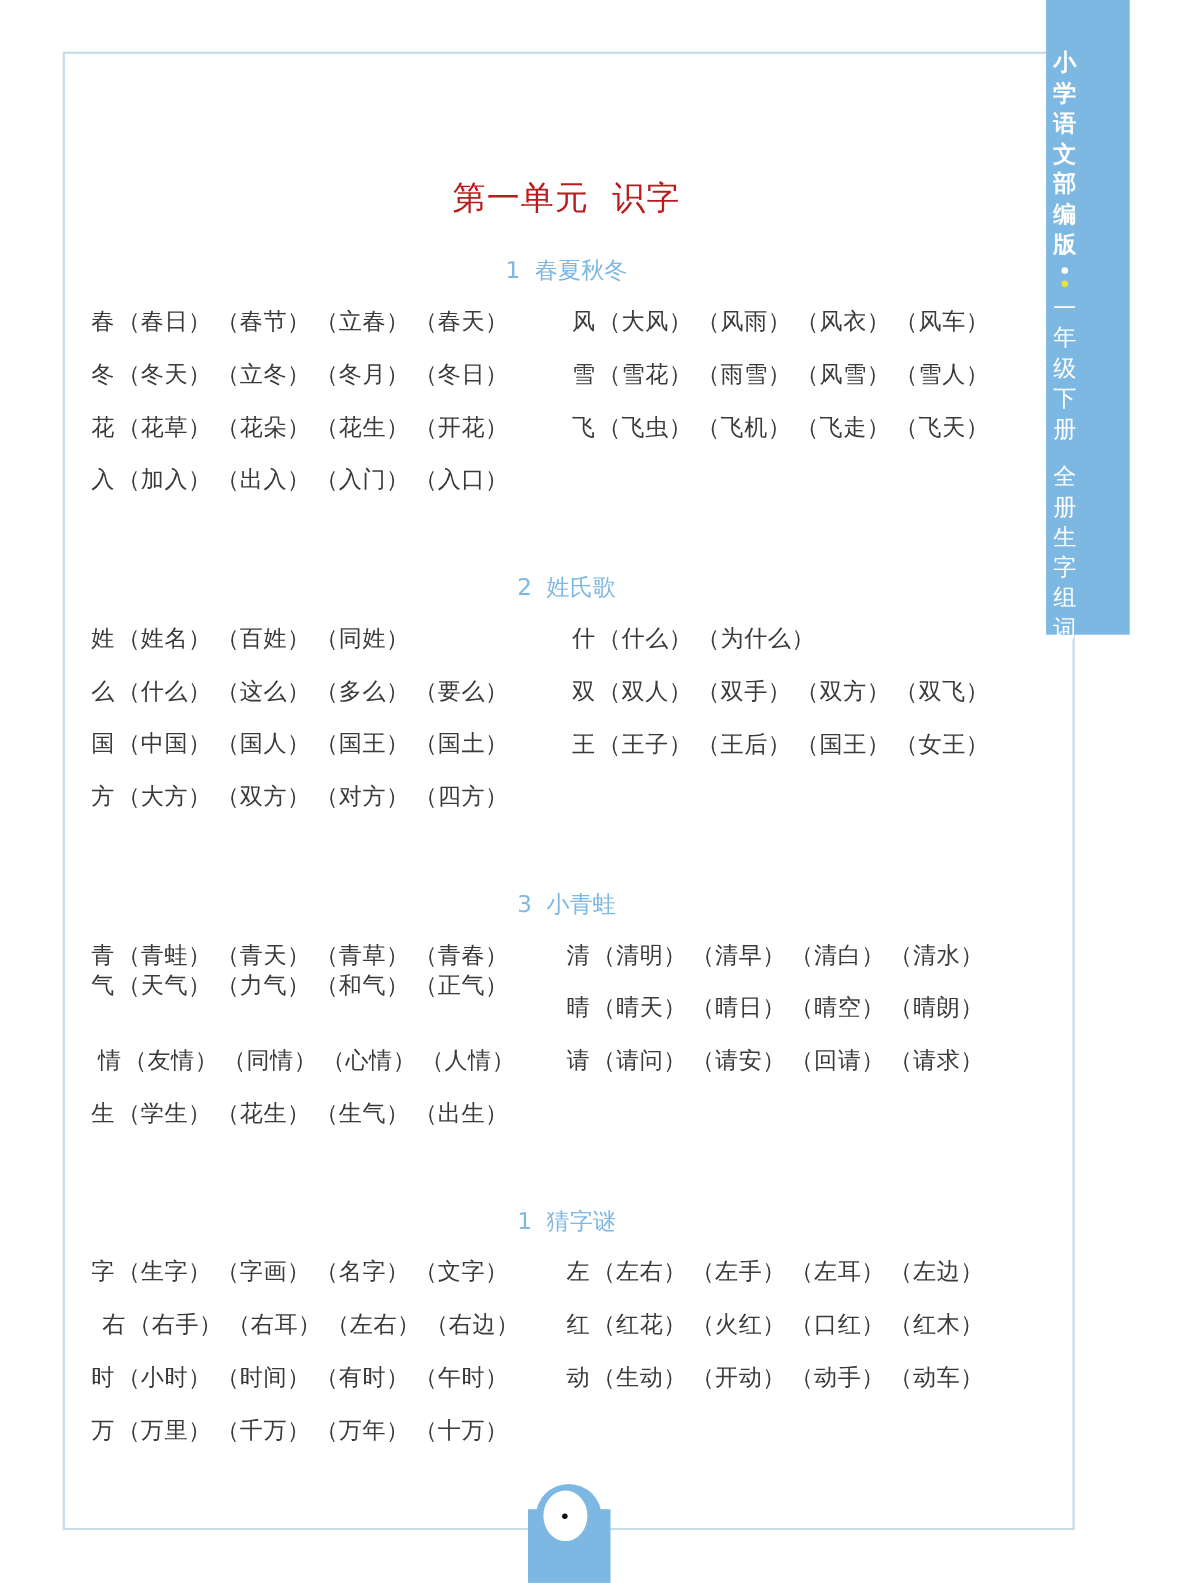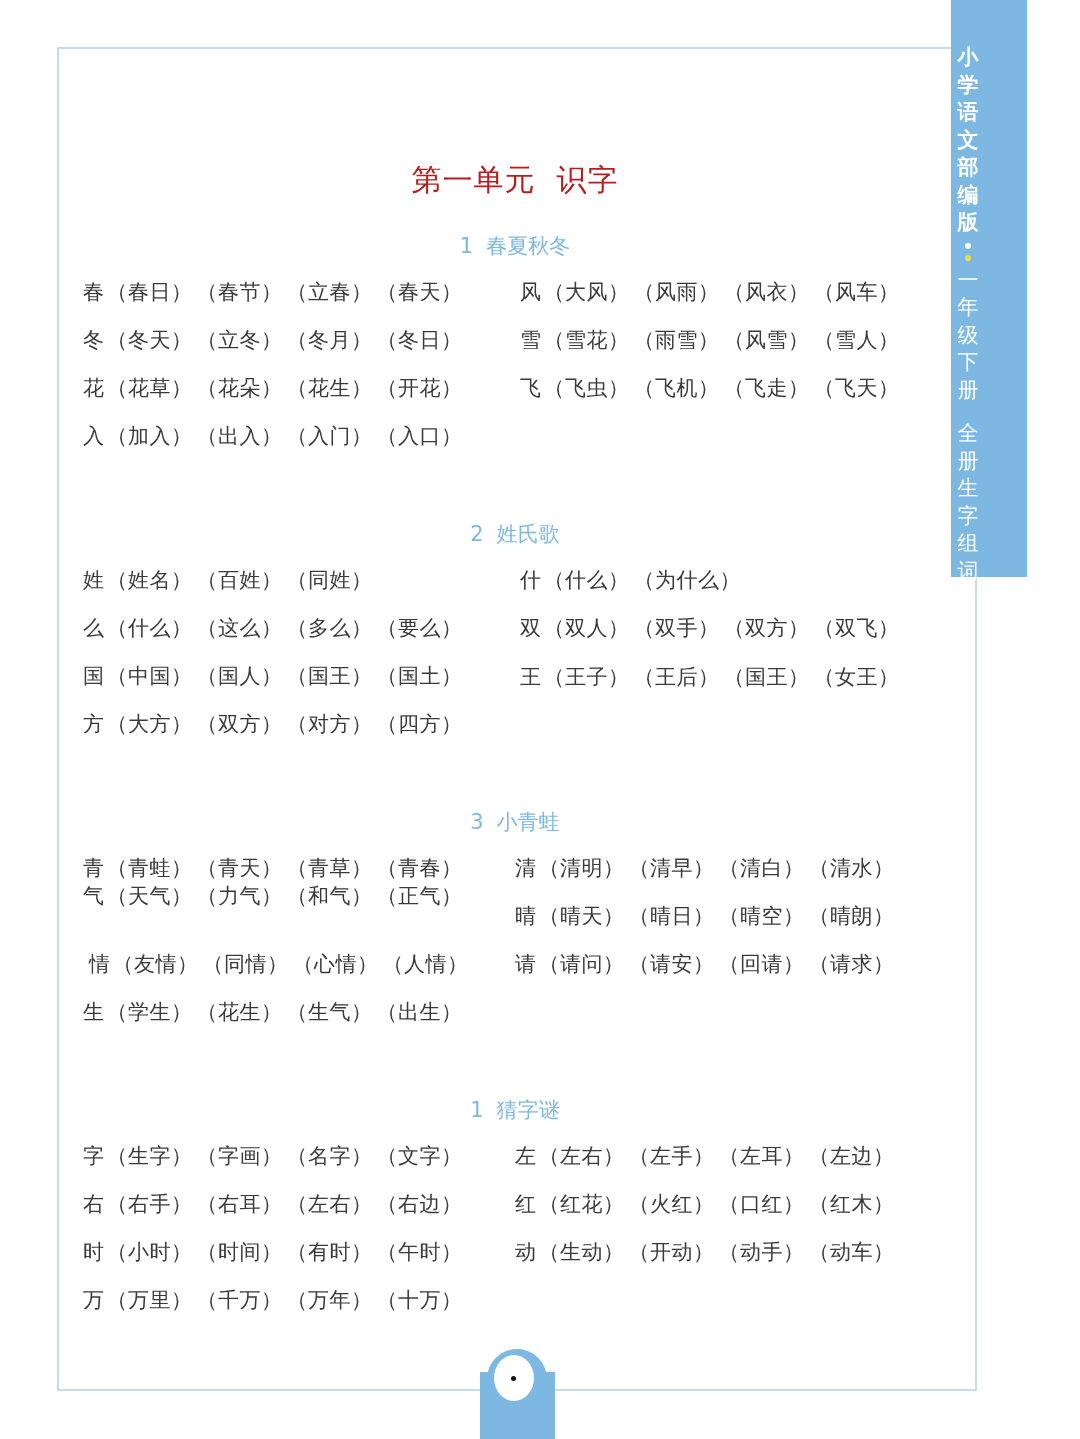--- a/index.html
+++ b/index.html
@@ -172,21 +172,21 @@
     <div class="lesson-title" style="top: 808px;">3  小青蛙</div>
     <div class="row" style="left: 83px; top: 854px;"><span class="ch">青</span><span class="w">（青蛙）</span><span class="w">（青天）</span><span class="w">（青草）</span><span class="w">（青春）</span></div>
     <div class="row" style="left: 83px; top: 882px;"><span class="ch">气</span><span class="w">（天气）</span><span class="w">（力气）</span><span class="w">（和气）</span><span class="w">（正气）</span></div>
     <div class="row" style="left: 89px; top: 950px;"><span class="ch">情</span><span class="w">（友情）</span><span class="w">（同情）</span><span class="w">（心情）</span><span class="w">（人情）</span></div>
     <div class="row" style="left: 83px; top: 998px;"><span class="ch">生</span><span class="w">（学生）</span><span class="w">（花生）</span><span class="w">（生气）</span><span class="w">（出生）</span></div>
     <div class="row" style="left: 515px; top: 854px;"><span class="ch">清</span><span class="w">（清明）</span><span class="w">（清早）</span><span class="w">（清白）</span><span class="w">（清水）</span></div>
     <div class="row" style="left: 515px; top: 902px;"><span class="ch">晴</span><span class="w">（晴天）</span><span class="w">（晴日）</span><span class="w">（晴空）</span><span class="w">（晴朗）</span></div>
     <div class="row" style="left: 515px; top: 950px;"><span class="ch">请</span><span class="w">（请问）</span><span class="w">（请安）</span><span class="w">（回请）</span><span class="w">（请求）</span></div>
     <div class="lesson-title" style="top: 1096px;">1  猜字谜</div>
     <div class="row" style="left: 83px; top: 1142px;"><span class="ch">字</span><span class="w">（生字）</span><span class="w">（字画）</span><span class="w">（名字）</span><span class="w">（文字）</span></div>
-    <div class="row" style="left: 83px; top: 1190px;"><span class="ch">右</span><span class="w">（右手）</span><span class="w">（右耳）</span><span class="w">（左右）</span><span class="w">（右边）</span></div>
+    <div class="row" style="left: 93px; top: 1190px;"><span class="ch">右</span><span class="w">（右手）</span><span class="w">（右耳）</span><span class="w">（左右）</span><span class="w">（右边）</span></div>
     <div class="row" style="left: 83px; top: 1238px;"><span class="ch">时</span><span class="w">（小时）</span><span class="w">（时间）</span><span class="w">（有时）</span><span class="w">（午时）</span></div>
     <div class="row" style="left: 83px; top: 1286px;"><span class="ch">万</span><span class="w">（万里）</span><span class="w">（千万）</span><span class="w">（万年）</span><span class="w">（十万）</span></div>
     <div class="row" style="left: 515px; top: 1142px;"><span class="ch">左</span><span class="w">（左右）</span><span class="w">（左手）</span><span class="w">（左耳）</span><span class="w">（左边）</span></div>
     <div class="row" style="left: 515px; top: 1190px;"><span class="ch">红</span><span class="w">（红花）</span><span class="w">（火红）</span><span class="w">（口红）</span><span class="w">（红木）</span></div>
     <div class="row" style="left: 515px; top: 1238px;"><span class="ch">动</span><span class="w">（生动）</span><span class="w">（开动）</span><span class="w">（动手）</span><span class="w">（动车）</span></div>
   </div>
 
 <div class="page-tab"></div>
 <div class="page-circle">
   <div class="page-circle-inner">

